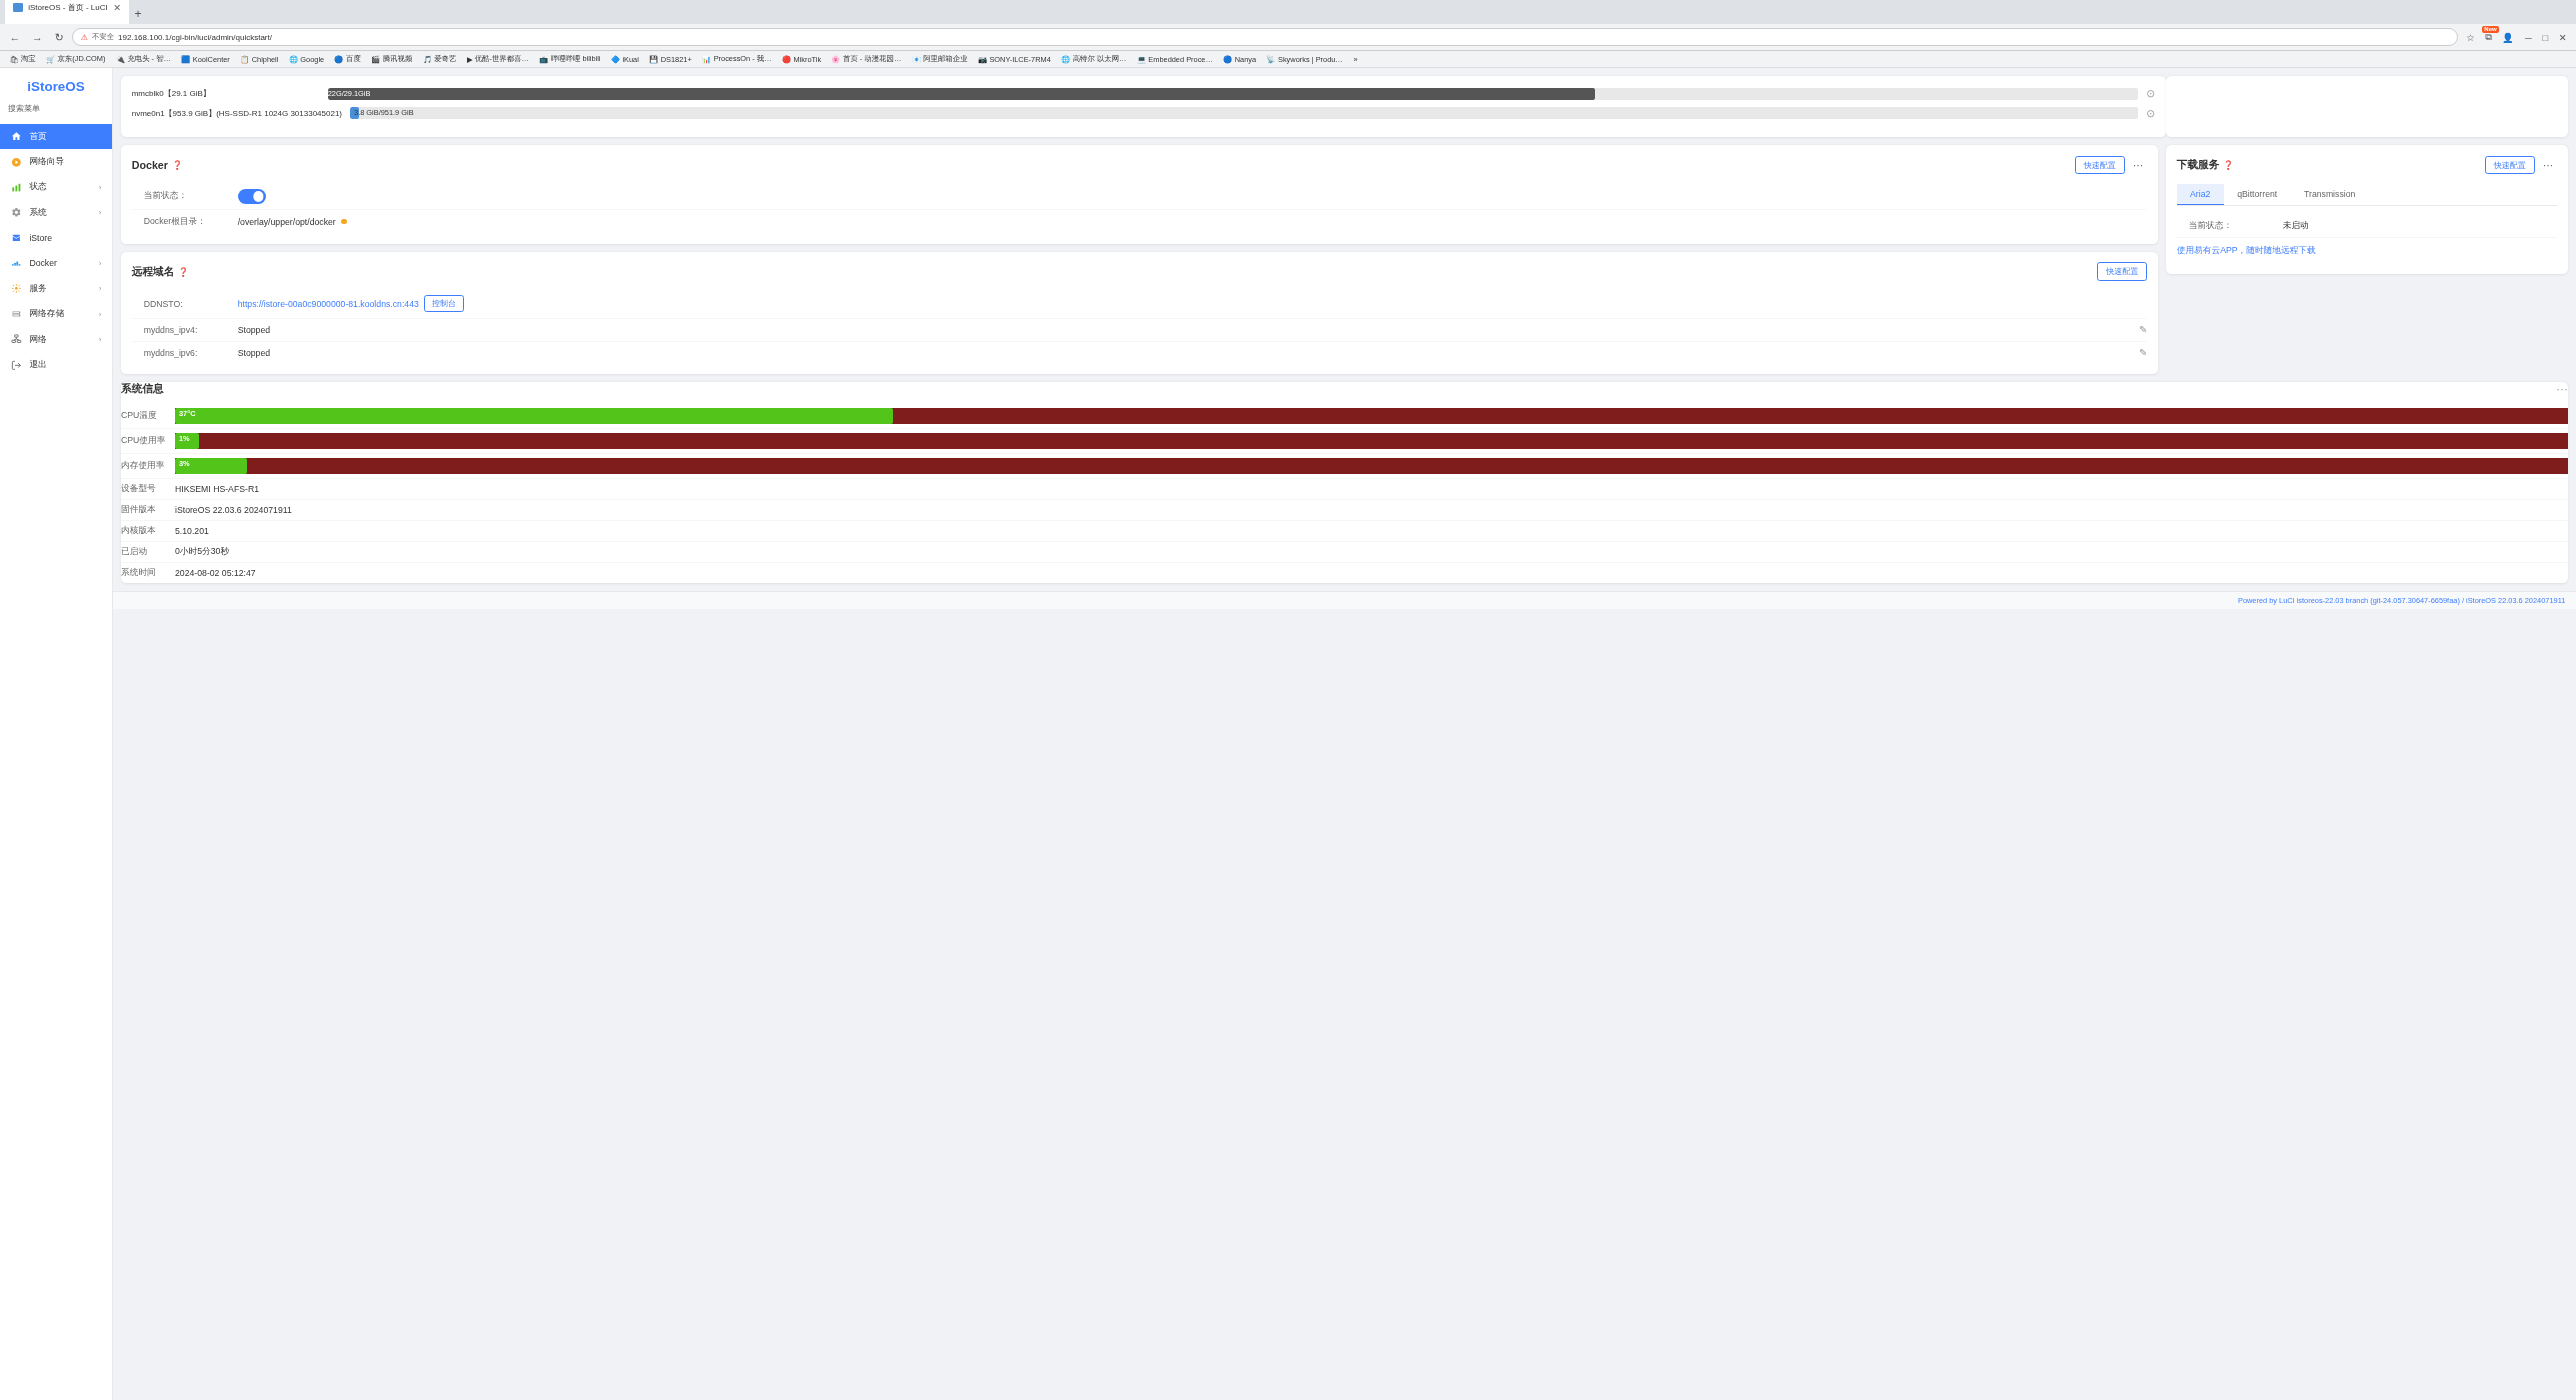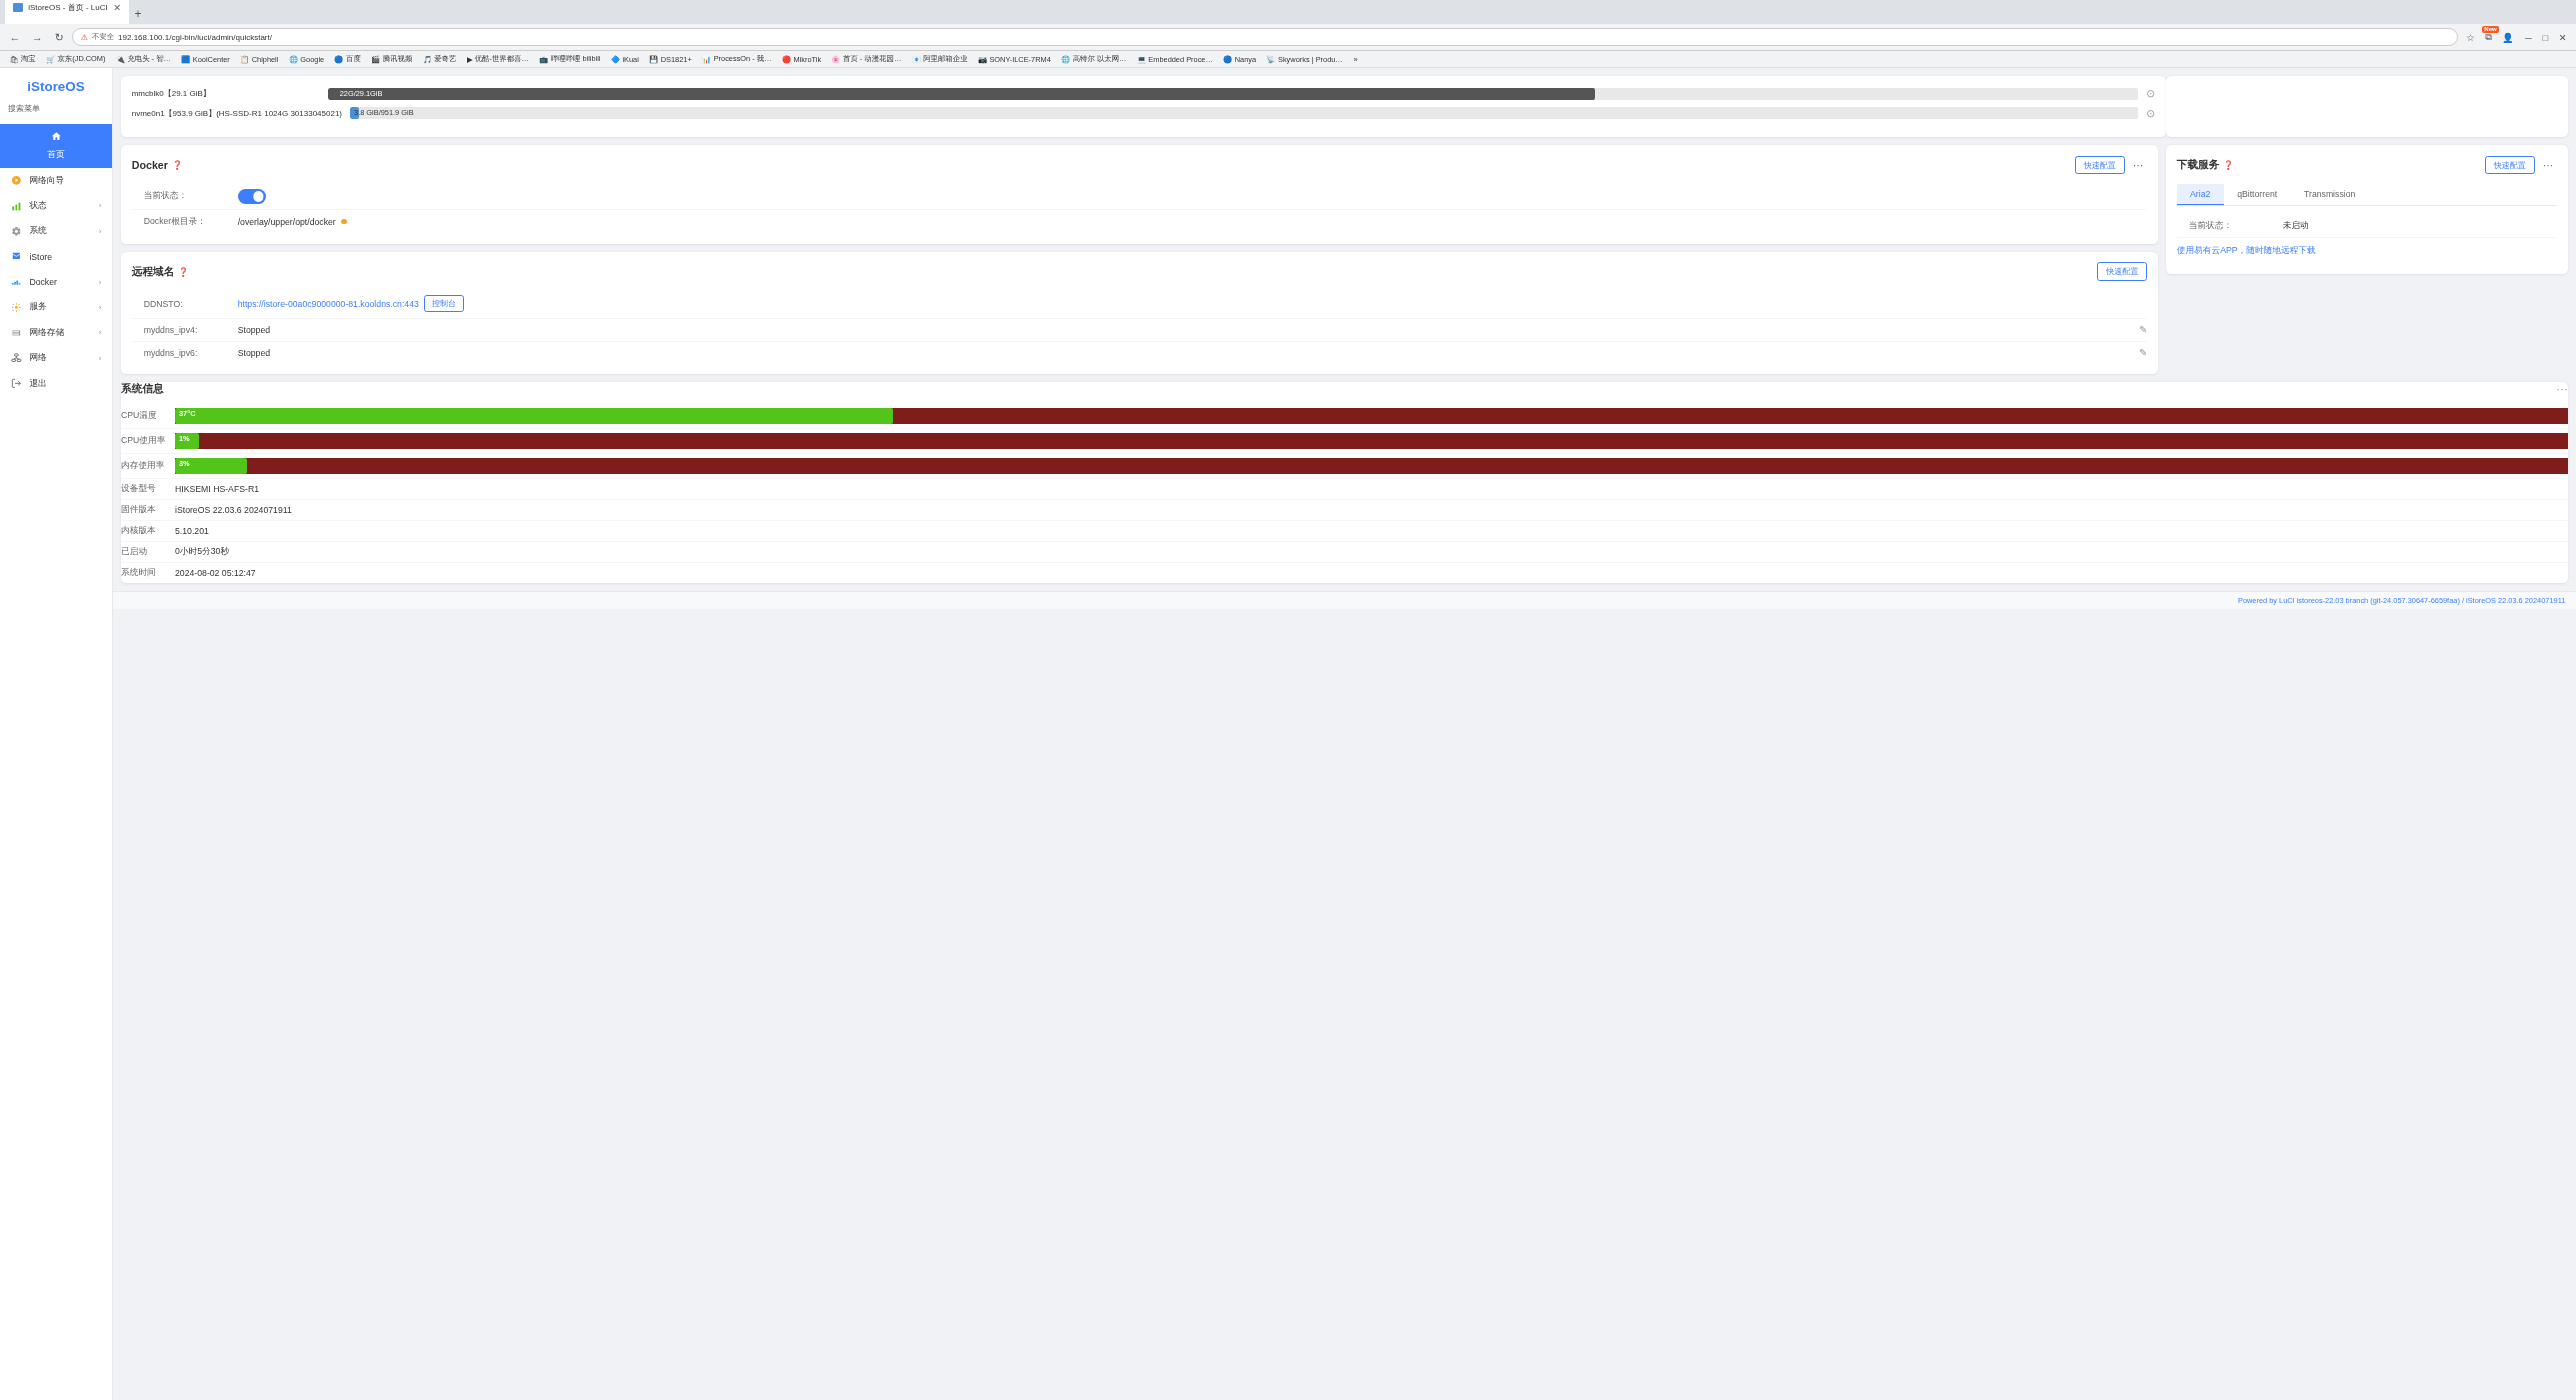--- a/index.html
+++ b/index.html
@@ -28,42 +28,42 @@
     .app-container { display: flex; flex: 1; overflow: hidden; }
 
     
     .sidebar { width: 113px; background: #fff; display: flex; flex-direction: column; border-right: 0.7px solid #e8e8e8; overflow-y: auto; flex-shrink: 0; }
     .sidebar-logo { padding: 10.7px 10.7px 5.4px; text-align: center; }
     .sidebar-logo .logo-text { font-size: 13.4px; font-weight: 600; color: #3d7eff; }
     .sidebar-search { padding: 4px 8px 6.7px; }
     .sidebar-search-label { font-size: 8px; color: #666; margin-bottom: 2.7px; }
     .sidebar-nav { flex: 1; }
     .nav-item { display: flex; align-items: center; padding: 6.7px 10.7px; cursor: pointer; color: #333; gap: 6.7px; font-size: 8.7px; position: relative; }
-    .nav-item.active { background: #3d7eff; color: #fff; border-radius: 0; flex-direction: column; }
+    .nav-item.active { background: #3d7eff; color: #fff; border-radius: 0; }
     .nav-item .nav-icon { width: 12px; height: 12px; display: flex; align-items: center; justify-content: center; flex-shrink: 0; }
     .nav-item .nav-arrow { margin-left: auto; font-size: 6.7px; opacity: 0.6; }
 
     
     .content-area { flex: 1; overflow-y: auto; padding: 0; background: #f0f2f5; }
     .content-inner { padding: 8px; display: flex; flex-direction: column; gap: 8px; }
 
     
     .top-panels { display: flex; }
     .panel { background: #fff; border-radius: 5.4px; padding: 10.7px; box-shadow: 0 0.7px 2.7px rgba(0,0,0,0.08); }
     .panel-left { flex: 1; }
     .panel-right { width: 402px; flex-shrink: 0; }
 
     
     .disk-row { display: flex; align-items: center; margin-bottom: 6.7px; gap: 8px; }
     .disk-name { min-width: 188px; font-size: 8px; color: #333; }
     .disk-bar-wrap { flex: 1; background: #e8e8e8; border-radius: 2px; height: 12px; position: relative; overflow: hidden; }
     .disk-bar { height: 100%; border-radius: 2px; }
     .disk-bar.dark { background: #555; }
     .disk-bar.blue { background: #4a90d9; }
-    .disk-bar-label { position: absolute; left: 12px; top: 0; line-height: 12px; font-size: 7.4px; color: #fff; }
+    .disk-bar-label { position: absolute; left: 0; top: 0; line-height: 12px; font-size: 7.4px; color: #fff; }
     .disk-action { color: #999; cursor: pointer; font-size: 10.7px; }
 
     
     .section-card { background: #fff; border-radius: 5.4px; padding: 10.7px; box-shadow: 0 0.7px 2.7px rgba(0,0,0,0.08); }
     .section-header { display: flex; align-items: center; justify-content: space-between; margin-bottom: 9.4px; }
     .section-title { font-size: 10.7px; font-weight: 600; color: #333; display: flex; align-items: center; gap: 4px; }
     .section-title .help-icon { color: #999; font-size: 8.7px; cursor: pointer; }
     .section-actions { display: flex; gap: 4px; align-items: center; }
     .btn-quick { border: 0.7px solid #3d7eff; color: #3d7eff; background: #fff; border-radius: 2.7px; padding: 2.7px 8px; font-size: 8px; cursor: pointer; }
     .btn-more { border: none; background: none; color: #666; cursor: pointer; font-size: 10.7px; padding: 1.3px 4px; }

